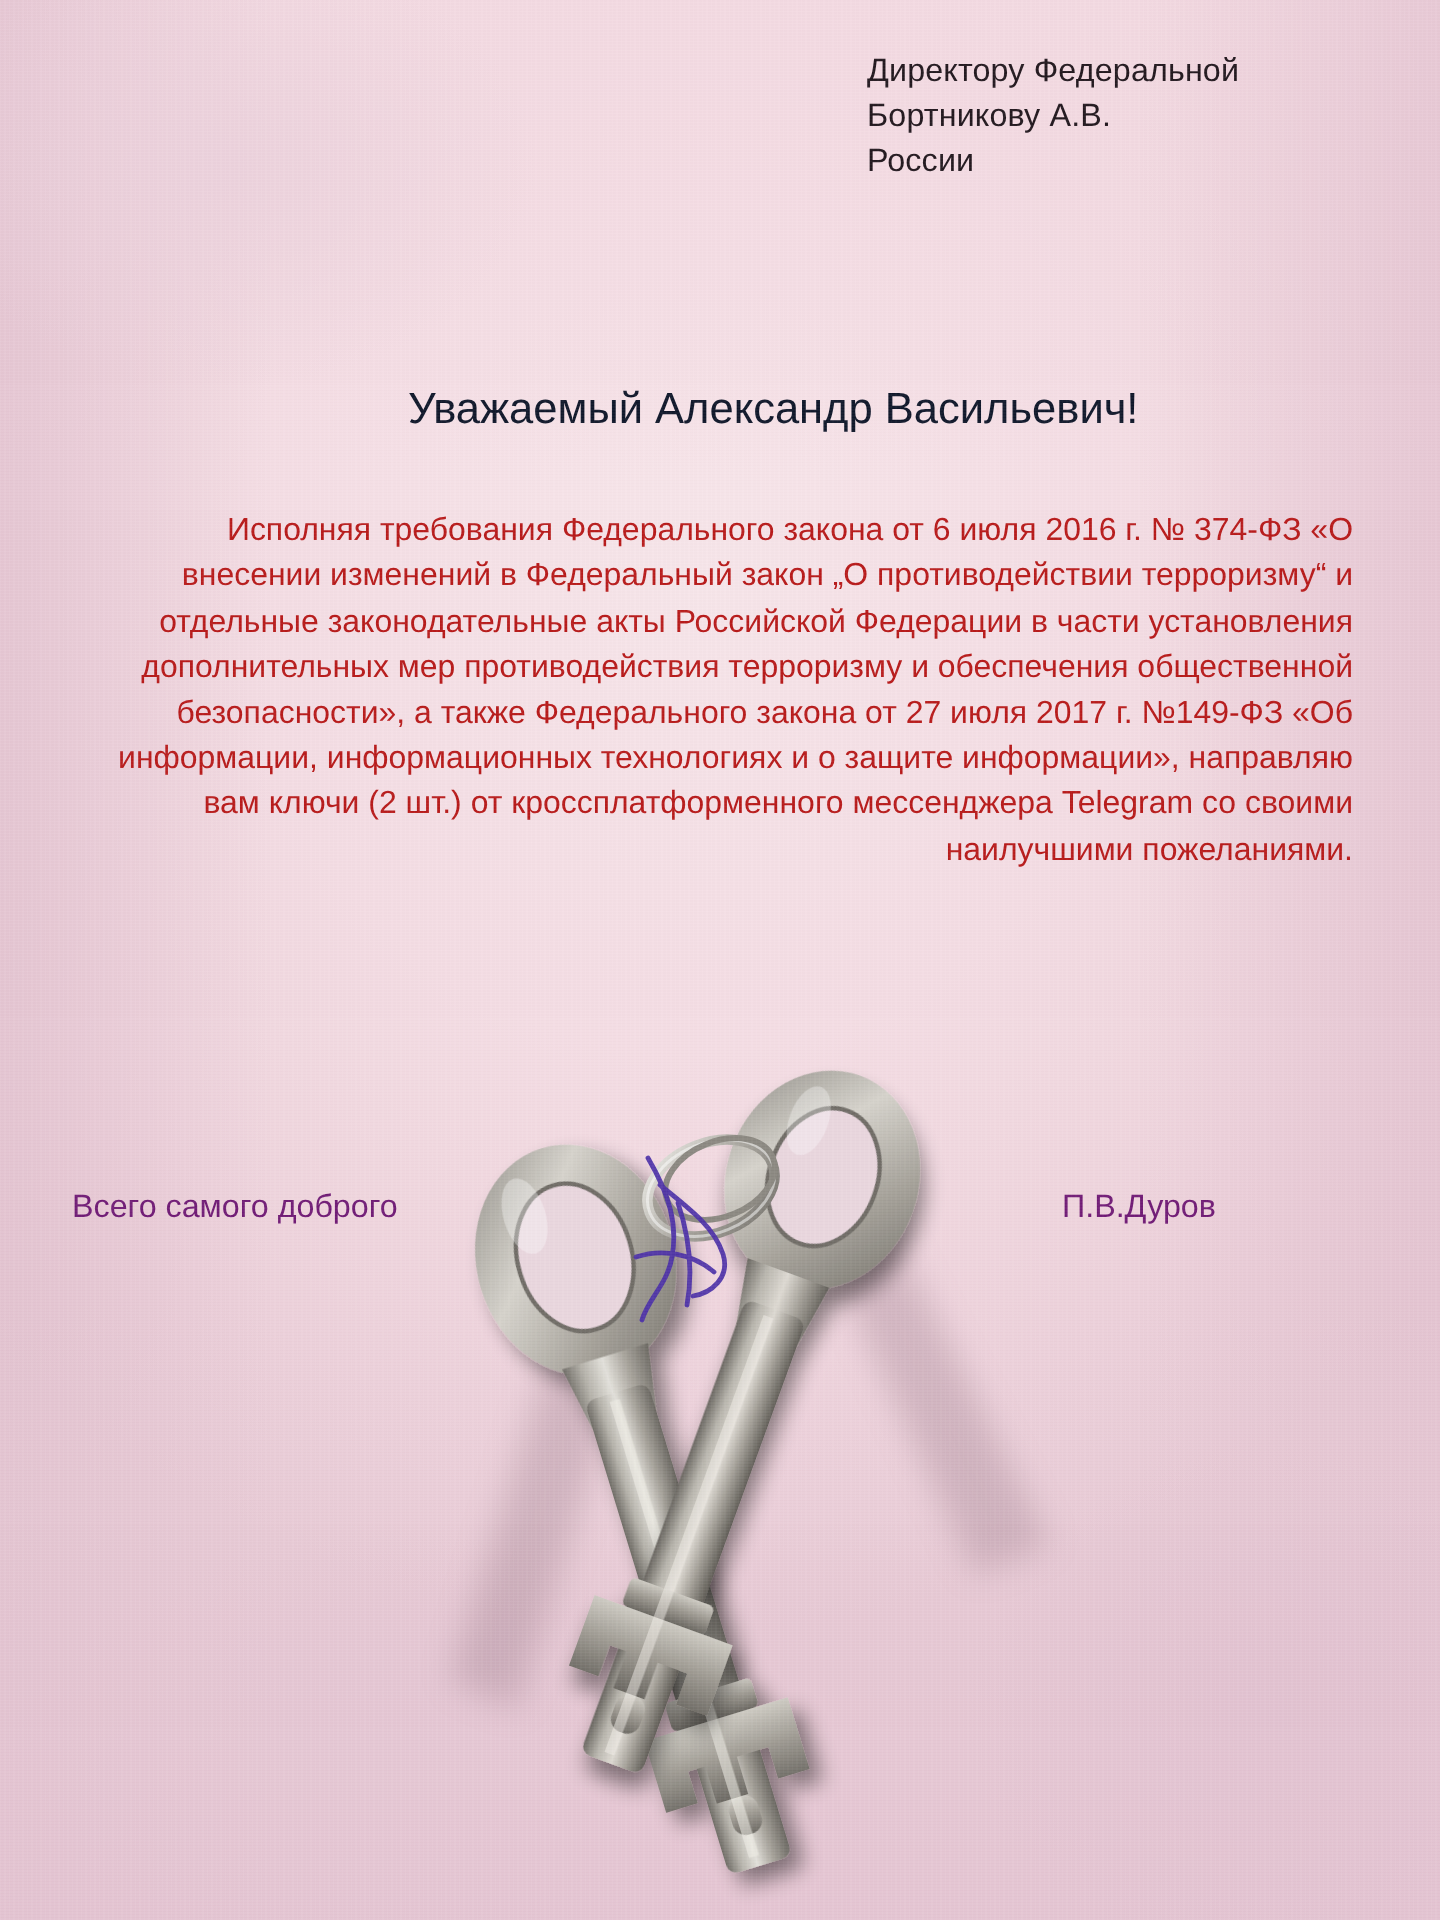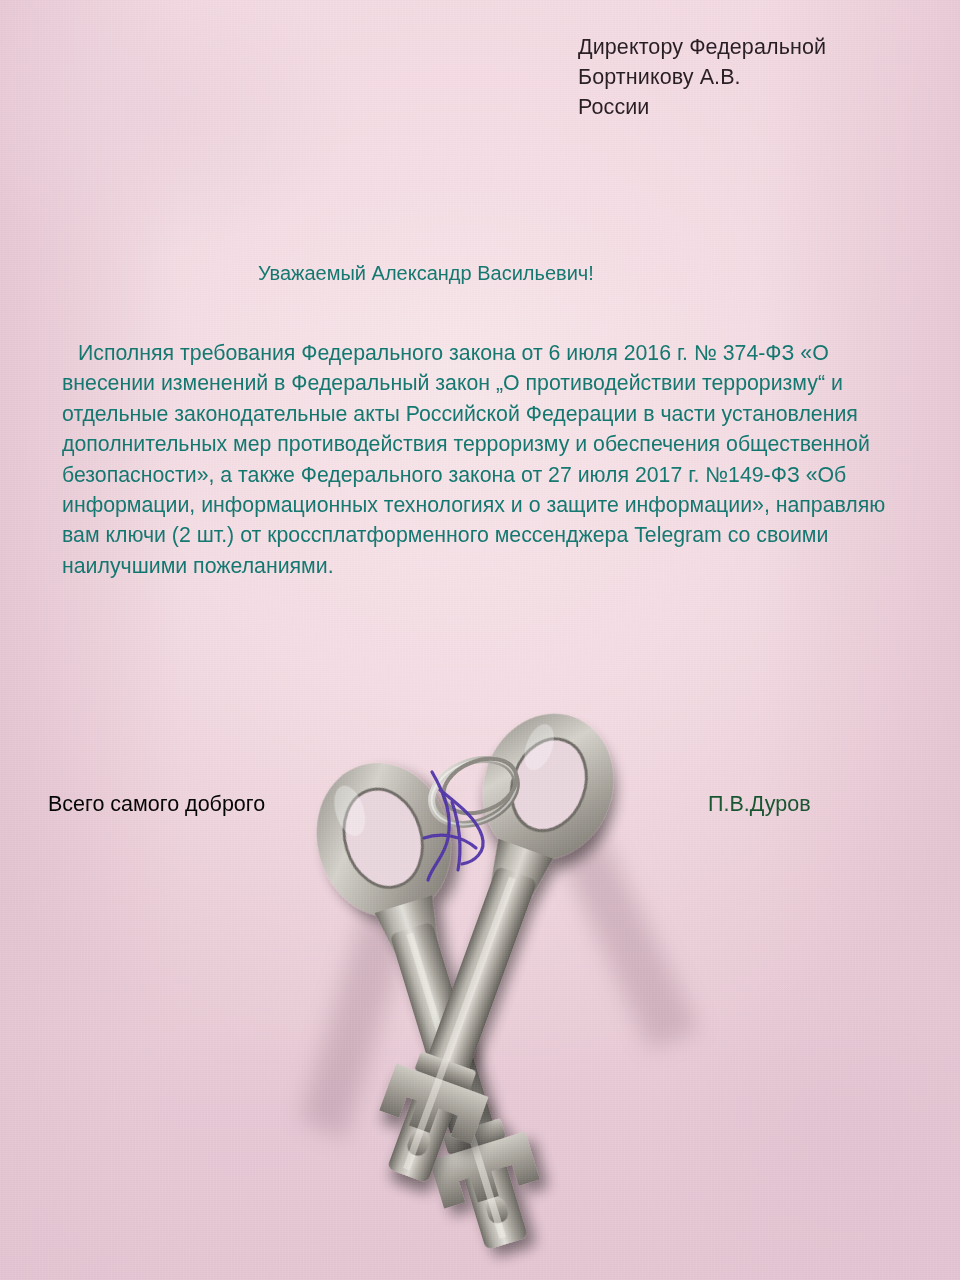--- a/index.html
+++ b/index.html
@@ -66,52 +66,52 @@
     width: 330px;
     font-size: 21.5px;
     line-height: 30px;
     letter-spacing: 0.1px;
     color: #241a20;
   }
   .addressee div { white-space: nowrap; }
 
   .salutation {
     position: absolute;
-    left: 258px;
+    left: 272px;
     top: 258px;
-    font-size: 20px;
+    font-size: 29px;
     line-height: 30px;
-    color: #0f766e;
+    color: #0f172a;
   }
 
   .bodytext {
     position: absolute;
     left: 62px;
     top: 338px;
     width: 840px;
     font-size: 21.3px;
     line-height: 30.4px;
-    text-align: left;
-    color: #0f766e;
+    text-align: right;
+    color: #b91c1c;
   }
   .bodytext p { margin: 0; text-indent: 16px; }
 
   .closing {
     position: absolute;
     left: 48px;
     top: 792px;
     font-size: 21.5px;
-    color: #000000;
+    color: #701a75;
   }
   .signature {
     position: absolute;
     left: 708px;
     top: 792px;
     font-size: 21.5px;
-    color: #14532d;
+    color: #701a75;
   }
 
   
   .keys-layer {
     position: absolute;
     left: 0; top: 0;
     width: 960px; height: 1280px;
     pointer-events: none;
   }
 </style>

